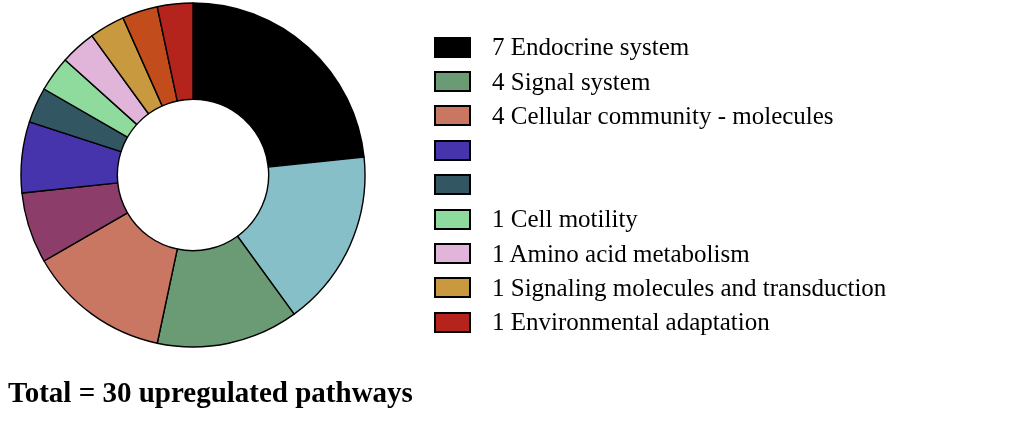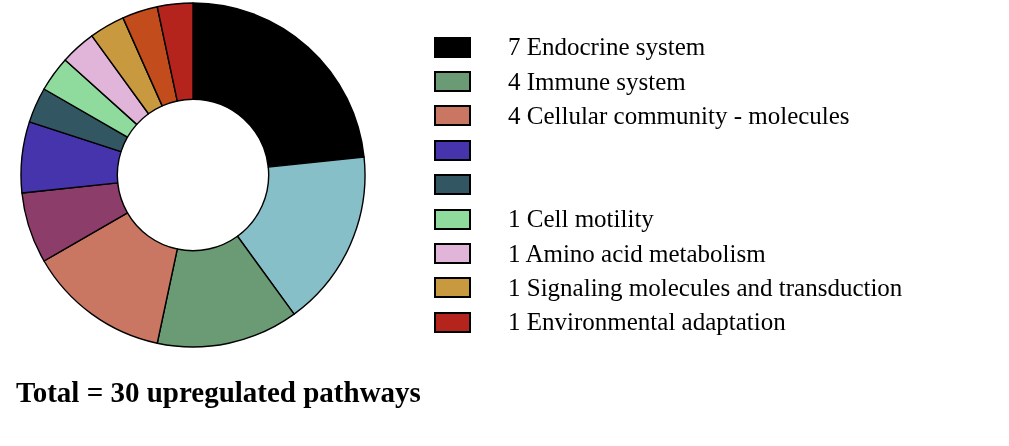--- a/index.html
+++ b/index.html
@@ -15,39 +15,38 @@
     background: #ffffff;
     overflow: hidden;
   }
   .donut-svg {
     position: absolute;
     left: 0;
     top: 0;
   }
   .total-label {
     position: absolute;
-    left: 16px;
+    left: 8px;
     top: 376px;
     font-size: 29px;
     font-weight: bold;
     color: #000000;
     white-space: nowrap;
   }
   .legend {
     position: absolute;
     left: 434px;
     top: 30px;
     display: flex;
     flex-direction: column;
   }
   .legend-row {
     display: flex;
     align-items: center;
     height: 34.4px;
-    gap: 16px;
   }
   .swatch {
     width: 37px;
     height: 21px;
     box-sizing: border-box;
     border: 2px solid #000000;
     margin-right: 21px;
     flex: 0 0 auto;
   }
   .legend-text {
@@ -81,21 +80,21 @@
   <div class="legend">
 
     <div class="legend-row">
       <span class="swatch" style="background-color: rgb(0, 0, 0);"></span>
       <span class="legend-text"><span>7</span> <span>Endocrine system</span></span>
     </div>
 
 
     <div class="legend-row">
       <span class="swatch" style="background-color: rgb(106, 155, 116);"></span>
-      <span class="legend-text"><span>4</span> <span>Immune system</span></span>
+      <span class="legend-text"><span>4</span> <span>Signal system</span></span>
     </div>
 
     <div class="legend-row">
       <span class="swatch" style="background-color: rgb(201, 119, 99);"></span>
       <span class="legend-text"><span>4</span> <span>Cellular community - molecules</span></span>
     </div>
 
 
     <div class="legend-row">
       <span class="swatch" style="background-color: rgb(70, 52, 172);"></span>

